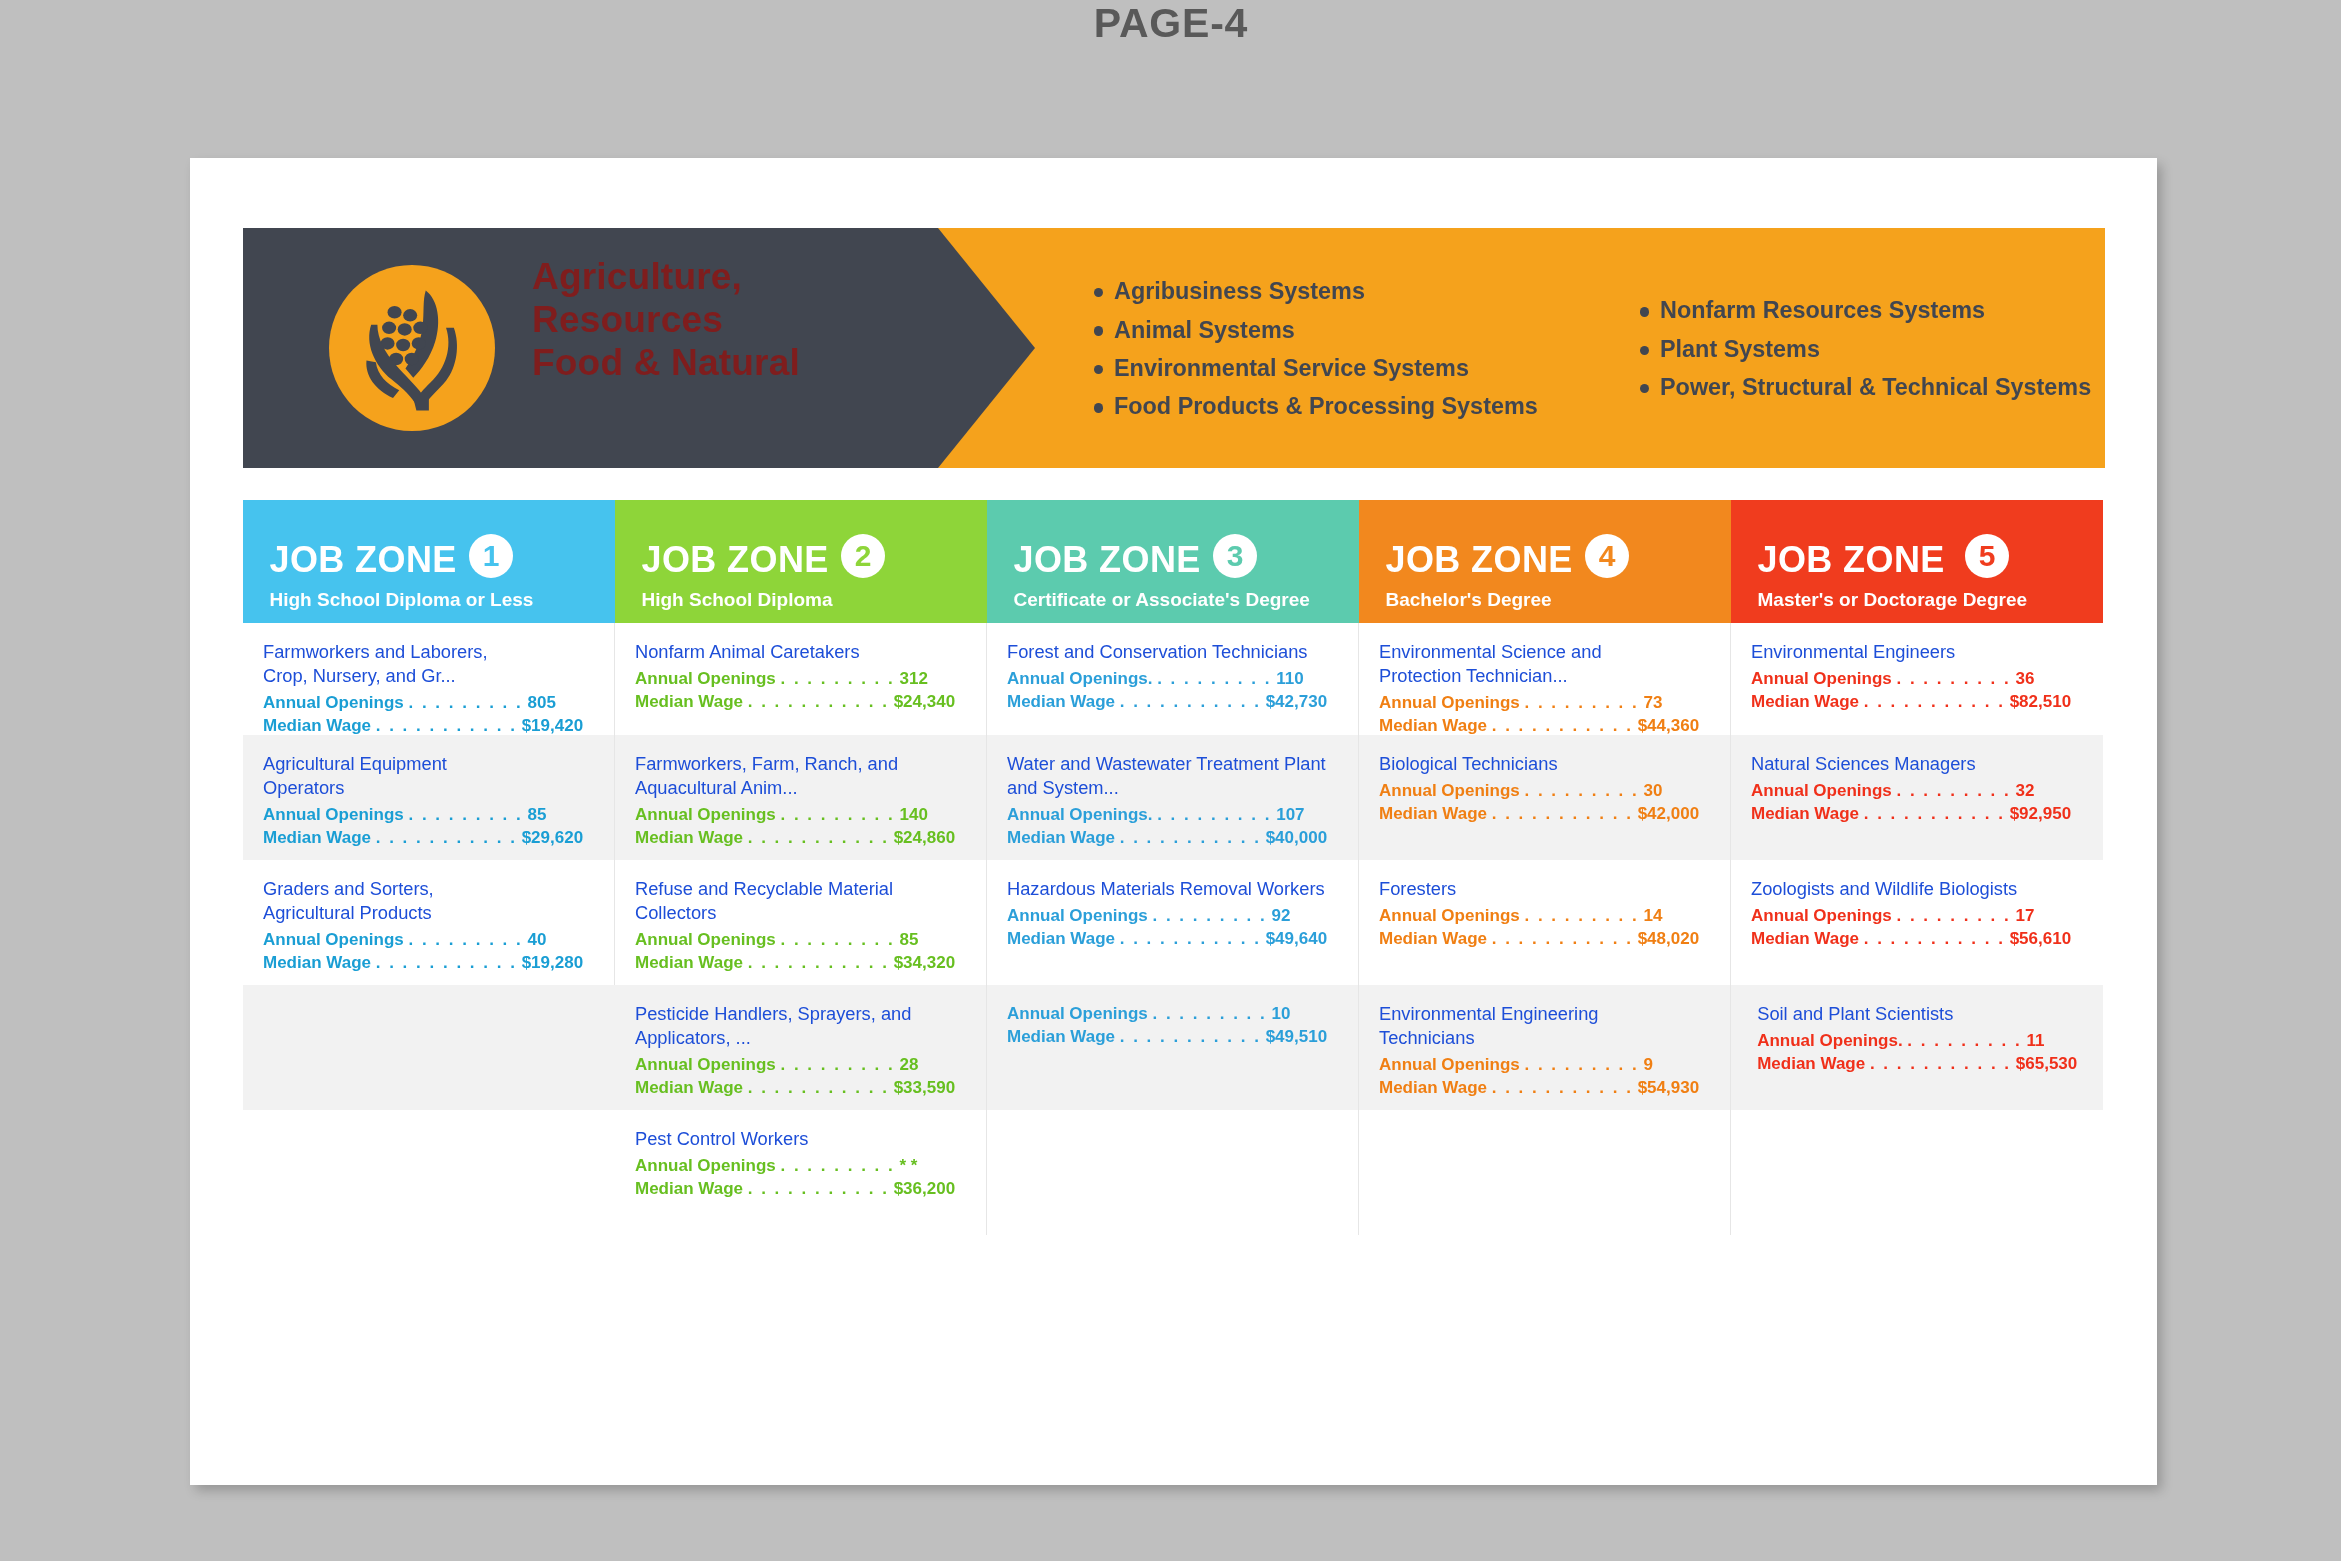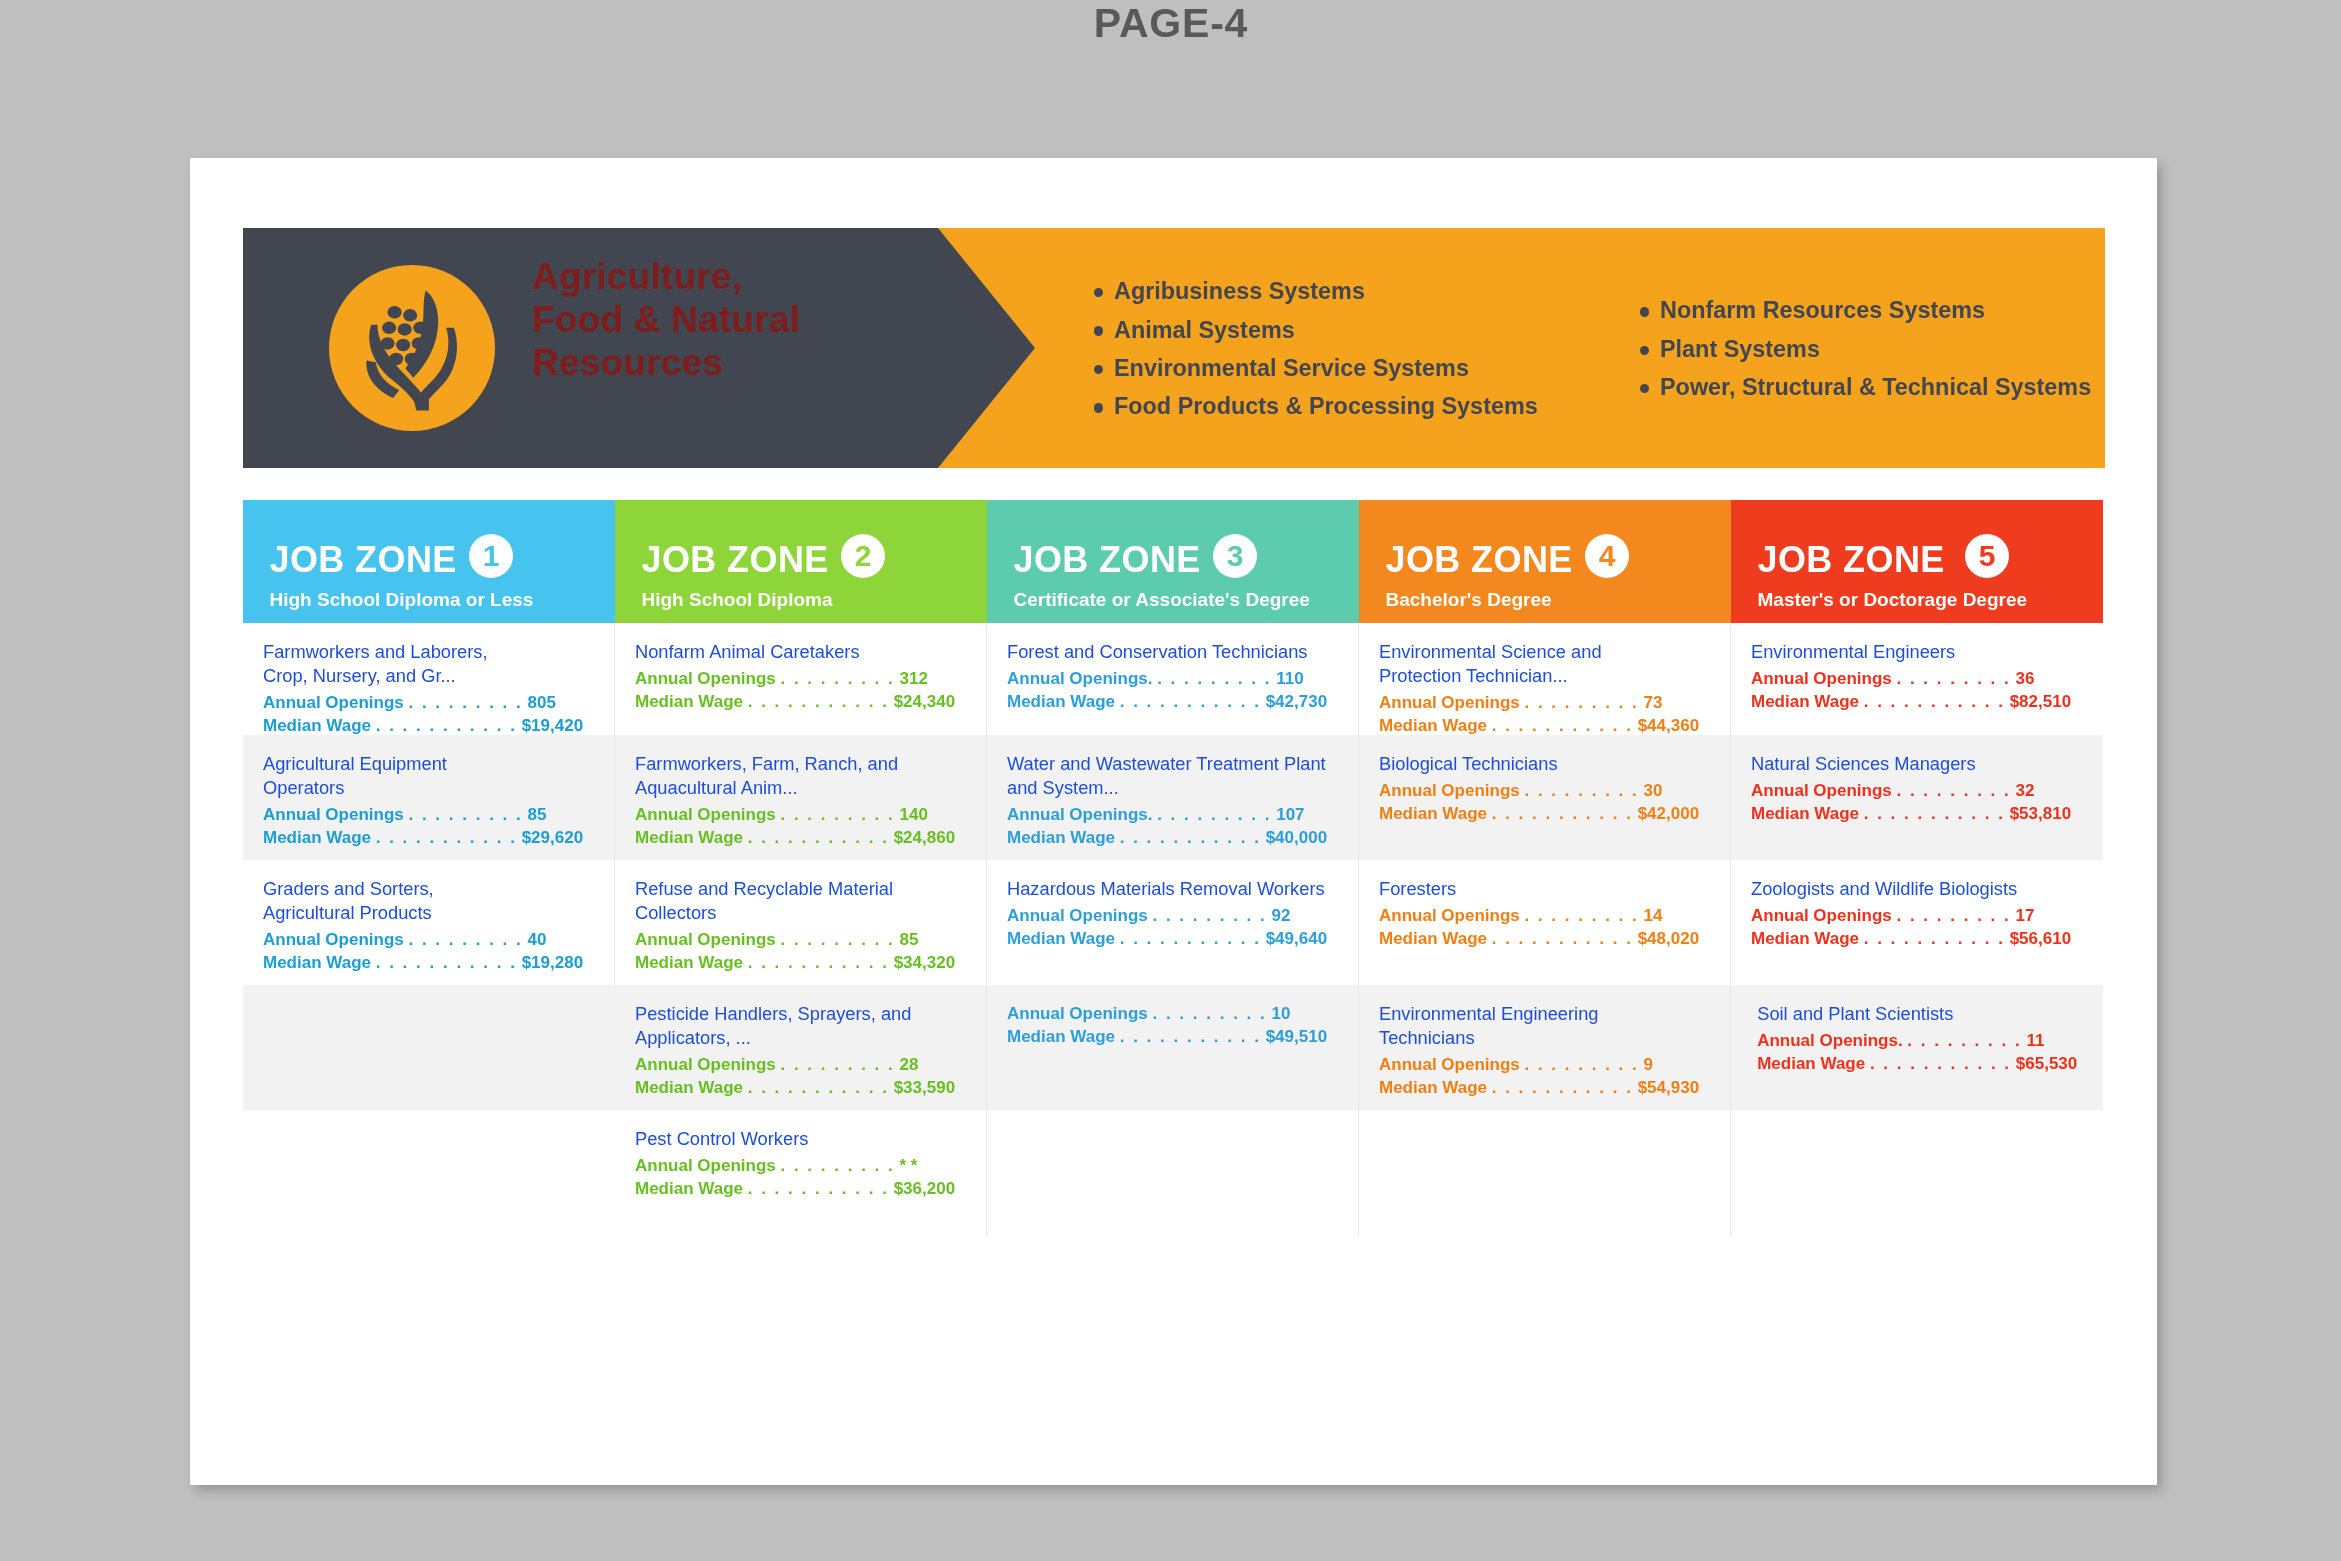--- a/index.html
+++ b/index.html
@@ -188,22 +188,22 @@
 
           <path d="M118 56 C126 80 118 108 98 126 C90 134 82 142 78 152 L88 158 C96 146 108 136 118 124 C132 106 136 78 128 56 Z"></path>
 
           <path d="M76 146 L96 146 L96 162 L80 162 Z"></path>
         </g>
       </svg>
     </div>
 
     <div class="cluster-title">
       <div>Agriculture,</div>
+      <div>Resources</div>
       <div>Food &amp; Natural</div>
-      <div>Resources</div>
     </div>
 
     <div class="pathways">
       <div class="pw-col a">
         <div class="pw-item"><span class="dot"></span><span>Agribusiness Systems</span></div>
         <div class="pw-item"><span class="dot"></span><span>Animal Systems</span></div>
         <div class="pw-item"><span class="dot"></span><span>Environmental Service Systems</span></div>
         <div class="pw-item"><span class="dot"></span><span>Food Products &amp; Processing Systems</span></div>
       </div>
       <div class="pw-col b">
@@ -342,21 +342,21 @@
         </div>
         <div class="zone-body">
           <div class="cell" style="height: 112px;">
             <div class="occ">Environmental Engineers</div>
             <div class="stat" style="color: rgb(240, 48, 26);"><span class="lbl">Annual Openings </span><span class="lead">. . . . . . . . .</span><span class="val"> 36</span></div>
             <div class="stat" style="color: rgb(240, 48, 26);"><span class="lbl">Median Wage </span><span class="lead">. . . . . . . . . . .</span><span class="val"> $82,510</span></div>
           </div>
           <div class="cell shaded" style="height: 125px;">
             <div class="occ">Natural Sciences Managers</div>
             <div class="stat" style="color: rgb(240, 48, 26);"><span class="lbl">Annual Openings </span><span class="lead">. . . . . . . . .</span><span class="val"> 32</span></div>
-            <div class="stat" style="color: rgb(240, 48, 26);"><span class="lbl">Median Wage </span><span class="lead">. . . . . . . . . . .</span><span class="val"> $53,810</span></div>
+            <div class="stat" style="color: rgb(240, 48, 26);"><span class="lbl">Median Wage </span><span class="lead">. . . . . . . . . . .</span><span class="val"> $92,950</span></div>
           </div>
           <div class="cell" style="height: 125px;">
             <div class="occ">Zoologists and Wildlife Biologists</div>
             <div class="stat" style="color: rgb(240, 48, 26);"><span class="lbl">Annual Openings </span><span class="lead">. . . . . . . . .</span><span class="val"> 17</span></div>
             <div class="stat" style="color: rgb(240, 48, 26);"><span class="lbl">Median Wage </span><span class="lead">. . . . . . . . . . .</span><span class="val"> $56,610</span></div>
           </div>
           <div class="cell shaded r4-indent" style="height: 125px;">
             <div class="occ">Soil and Plant Scientists</div>
             <div class="stat" style="color: rgb(240, 48, 26);"><span class="lbl">Annual Openings. </span><span class="lead">. . . . . . . . .</span><span class="val"> 11</span></div>
             <div class="stat" style="color: rgb(240, 48, 26);"><span class="lbl">Median Wage </span><span class="lead">. . . . . . . . . . .</span><span class="val"> $65,530</span></div>

